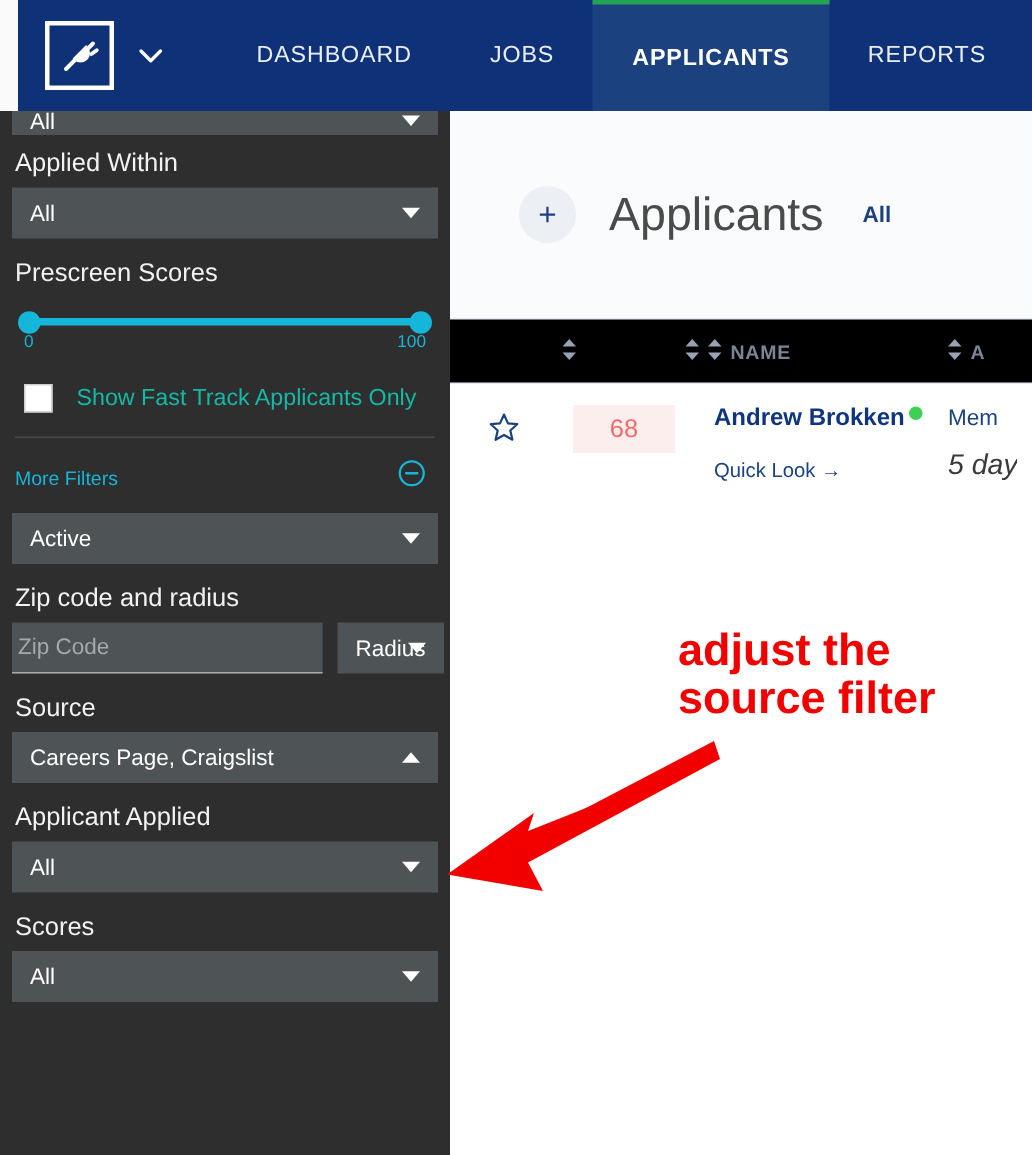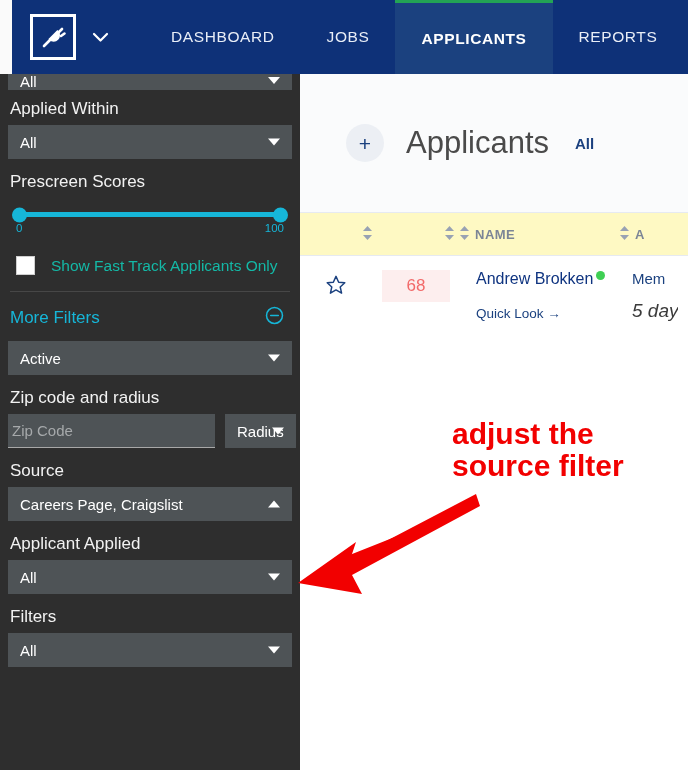--- a/index.html
+++ b/index.html
@@ -113,21 +113,21 @@
   }
   .checkrow .lbl { color: #14b8a6; font-size: 15.5px; margin-left: 16px; }
 
   .divider { height: 1px; background: #474747; margin: 0 2px; }
 
   .morefilters {
     display: flex; align-items: center; justify-content: space-between;
     padding: 14px 8px 12px 2px;
     cursor: pointer;
   }
-  .morefilters .mf-label { color: #16b6d8; font-size: 17px; }
+  .morefilters .mf-label { color: #16b6d8; font-size: 13px; }
 
   .zip-row { display: flex; gap: 10px; }
   .zip-input {
     flex: 1; height: 34px;
     background: #4e5356;
     border: none; border-bottom: 1px solid #a8a8a8;
     color: #ffffff; font-size: 15px;
     padding: 0 4px;
     font-family: "Liberation Sans", sans-serif;
     outline: none;
@@ -161,26 +161,27 @@
     font-weight: normal;
   }
   .all-link {
     margin-left: 26px; color: #1b417f;
     font-size: 15px; font-weight: bold;
     cursor: pointer;
   }
 
   .table-head {
     height: 44px;
-    background: #fef9c3;
+    background: #000000;
     border-top: 1px solid #e6eaf1;
     border-bottom: 1px solid #e6eaf1;
     display: flex; align-items: center;
     color: #7b8596; font-size: 13px; font-weight: bold;
     letter-spacing: 0.5px;
+    padding-left: 12px;
   }
   .th { display: flex; align-items: center; gap: 6px; }
   .th-star { width: 72px; justify-content: flex-end; }
   .th-score { width: 88px; justify-content: flex-end; }
   .th-name { flex: none; width: 160px; }
   .th-applied { flex: none; }
   .sorticon { display: inline-block; }
 
   .trow {
     display: flex; align-items: flex-start;
@@ -189,21 +190,21 @@
   .cell-star { width: 72px; display: flex; justify-content: center; padding-top: 4px; }
   .cell-score {
     width: 68px; margin-left: 10px;
     height: 32px; background: #fdeeee;
     display: flex; align-items: center; justify-content: center;
     color: #f26a6a; font-size: 17px;
   }
   .cell-name { margin-left: 26px; width: 150px; }
   .name-line { display: flex; align-items: flex-start; }
   .applicant-name {
-    color: #0f3480; font-size: 16px; font-weight: normal;
+    color: #0f3480; font-size: 16px; font-weight: bold;
     white-space: nowrap;
   }
   .green-dot {
     width: 9px; height: 9px; border-radius: 50%;
     background: #3fcf54; margin-left: 3px; margin-top: 1px; flex: none;
   }
   .quicklook {
     color: #1b417f; font-size: 13.5px;
     margin-top: 18px; cursor: pointer; white-space: nowrap;
   }
@@ -400,21 +401,21 @@
 
       <div class="field">
         <div class="field-label">Applicant Applied</div>
         <div class="select">
           <span>All</span>
           <span class="caret"></span>
         </div>
       </div>
 
       <div class="field">
-        <div class="field-label">Filters</div>
+        <div class="field-label">Scores</div>
         <div class="select">
           <span>All</span>
           <span class="caret"></span>
         </div>
       </div>
 
     </div>
   </div>
 
   <div class="anno-text">

